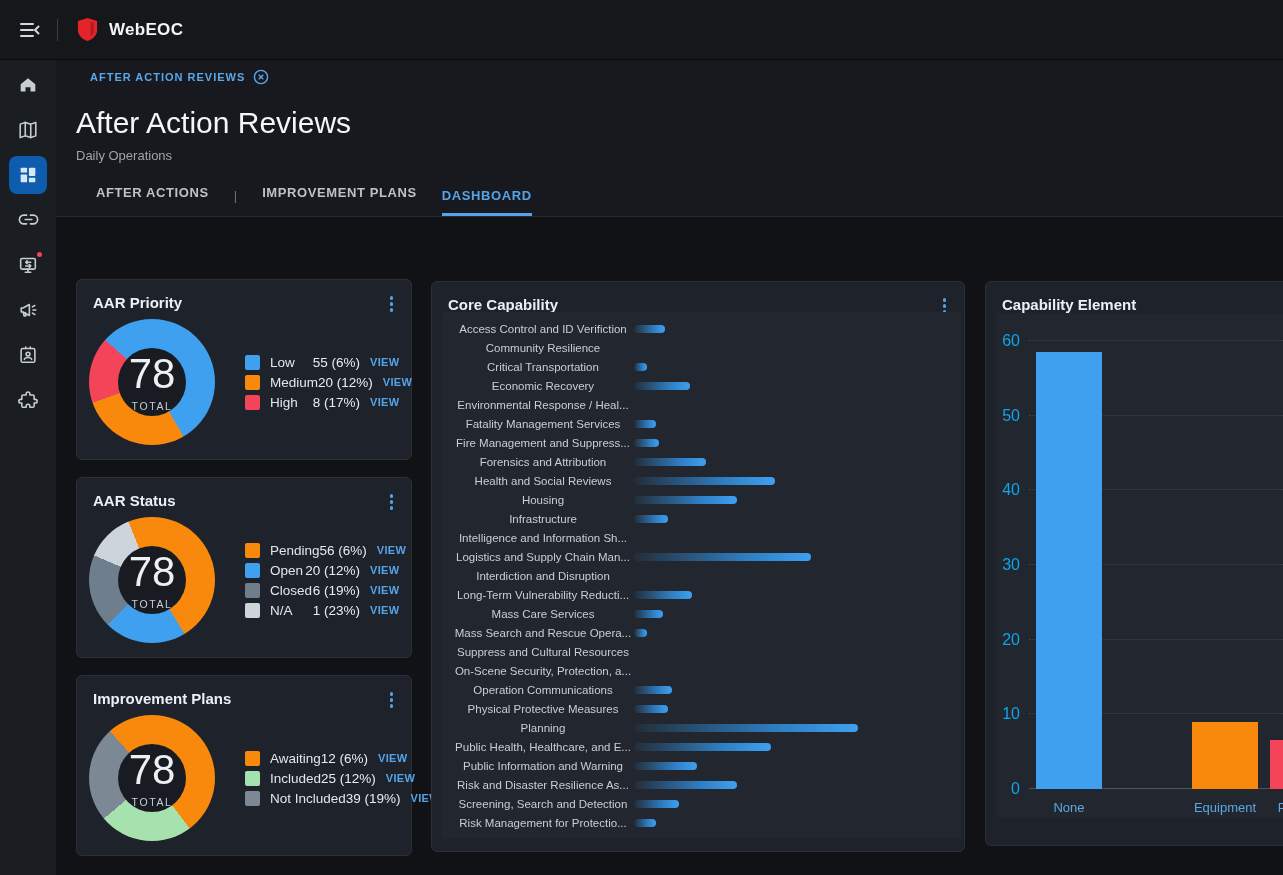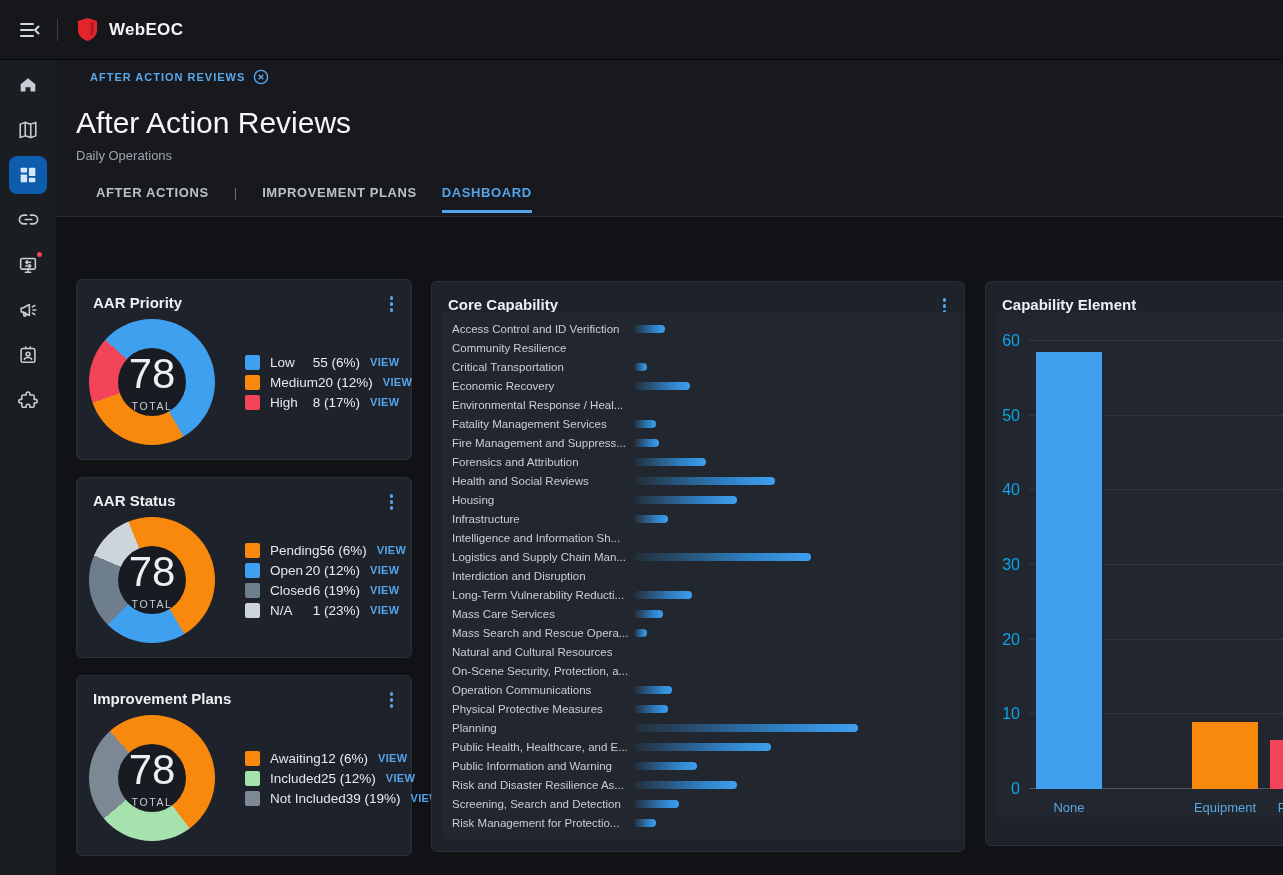--- a/index.html
+++ b/index.html
@@ -25,21 +25,21 @@
   .badge-dot{position:absolute;top:8px;right:12px;width:9px;height:9px;border-radius:50%;
     background:#F4445A;border:2px solid #1A1D22;}
 
   
   .main{position:absolute;left:56px;top:60px;right:0;bottom:0;}
   .page-header{position:relative;height:157px;background:#17191E;border-bottom:1px solid #26292F;}
   .breadcrumb{position:absolute;top:9px;left:34px;display:flex;align-items:center;gap:8px;}
   .breadcrumb-label{font-size:11px;font-weight:700;letter-spacing:1px;color:#5AA7EA;cursor:pointer;}
   .page-title{position:absolute;top:46px;left:20px;margin:0;font-size:30px;font-weight:400;color:#F4F6F8;}
   .page-subtitle{position:absolute;top:88px;left:20px;font-size:13px;color:#9EA4AC;}
-  .tabs{position:absolute;bottom:0;left:40px;display:flex;align-items:flex-start;}
+  .tabs{position:absolute;bottom:0;left:40px;display:flex;align-items:flex-end;}
   .tab{background:none;border:none;padding:0 0 13px 0;margin-right:25px;font-family:inherit;
     font-size:13px;font-weight:600;letter-spacing:.6px;color:#BCC2CA;cursor:pointer;border-bottom:3px solid transparent;}
   .tab.active{color:#55A3E8;border-bottom-color:#55A3E8;padding-bottom:10px;}
   .tab-sep{color:#6A7078;font-size:13px;margin-right:25px;padding-bottom:13px;}
 
   
   .dashboard{position:absolute;top:157px;left:0;right:0;bottom:0;background:#101216;}
   .card{background:#1E222A;border:1px solid #2A2F38;border-radius:6px;}
   .card-head{display:flex;justify-content:space-between;align-items:flex-start;padding:14px 14px 0 16px;}
   .card-title{font-size:15px;font-weight:600;color:#EDF0F3;}
@@ -59,21 +59,21 @@
   .leg-swatch{width:15px;height:15px;border-radius:2px;flex:none;}
   .leg-label{margin-left:10px;font-size:13.5px;color:#E2E6EA;flex:1;white-space:nowrap;}
   .leg-value{font-size:13.5px;color:#E9ECEF;white-space:nowrap;text-align:right;}
   .leg-view{font-size:11px;font-weight:700;color:#55A3E8;margin-left:10px;width:31px;text-align:left;
     cursor:pointer;letter-spacing:.3px;}
 
   
   .core-card{position:absolute;left:375px;top:64px;width:534px;height:571px;}
   .core-panel{position:absolute;left:10px;right:3px;top:30px;bottom:12px;background:#22262E;
     border-radius:2px;padding:7px 0 0 10px;overflow:hidden;}
-  .core-row{display:flex;align-items:center;height:19px;}
+  .core-row{display:flex;align-items:center;height:19px;text-align:center;}
   .core-label{width:182px;font-size:11.5px;color:#C9CED5;white-space:nowrap;overflow:hidden;flex:none;}
   .core-bar{height:8px;border-radius:4px;background:linear-gradient(90deg,#232D38 0%,#2F7FC4 65%,#3FA0F0 100%);}
 
   
   .cap-card{position:absolute;left:929px;top:64px;width:534px;height:565px;}
   .cap-panel{position:absolute;left:10px;right:3px;top:31px;bottom:28px;background:#22262E;border-radius:2px;}
   .cap-plot{position:absolute;left:33px;right:0;top:30px;bottom:28px;}
   .gridline{position:absolute;left:0;right:0;height:0;border-top:1px dotted #3C434B;}
   .gridline.axis{border-top:1px solid #4E555E;}
   .ytick{position:absolute;right:calc(100% + 9px);transform:translateY(-50%);font-size:16px;color:#0ea5e9;white-space:nowrap;text-align:center;}
@@ -379,21 +379,21 @@
             </div>
             <div class="core-row">
               <span class="core-label">Mass Care Services</span>
               <div class="core-bar" style="width: 29px;"></div>
             </div>
             <div class="core-row">
               <span class="core-label">Mass Search and Rescue Opera...</span>
               <div class="core-bar" style="width: 13px;"></div>
             </div>
             <div class="core-row">
-              <span class="core-label">Natural and Cultural Resources</span>
+              <span class="core-label">Suppress and Cultural Resources</span>
             </div>
             <div class="core-row">
               <span class="core-label">On-Scene Security, Protection, a...</span>
             </div>
             <div class="core-row">
               <span class="core-label">Operation Communications</span>
               <div class="core-bar" style="width: 38px;"></div>
             </div>
             <div class="core-row">
               <span class="core-label">Physical Protective Measures</span>

